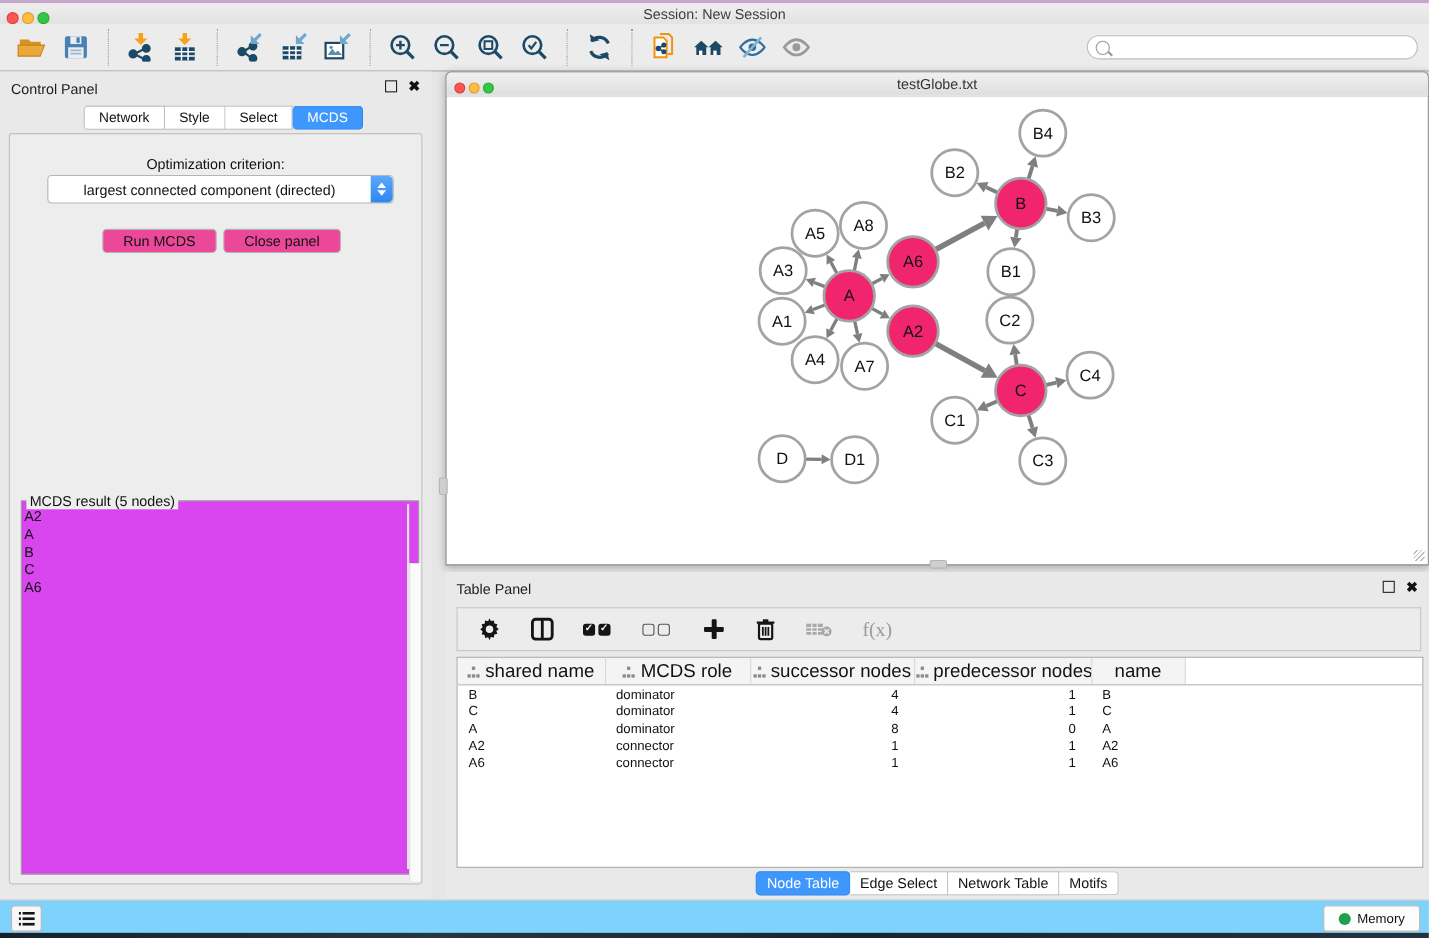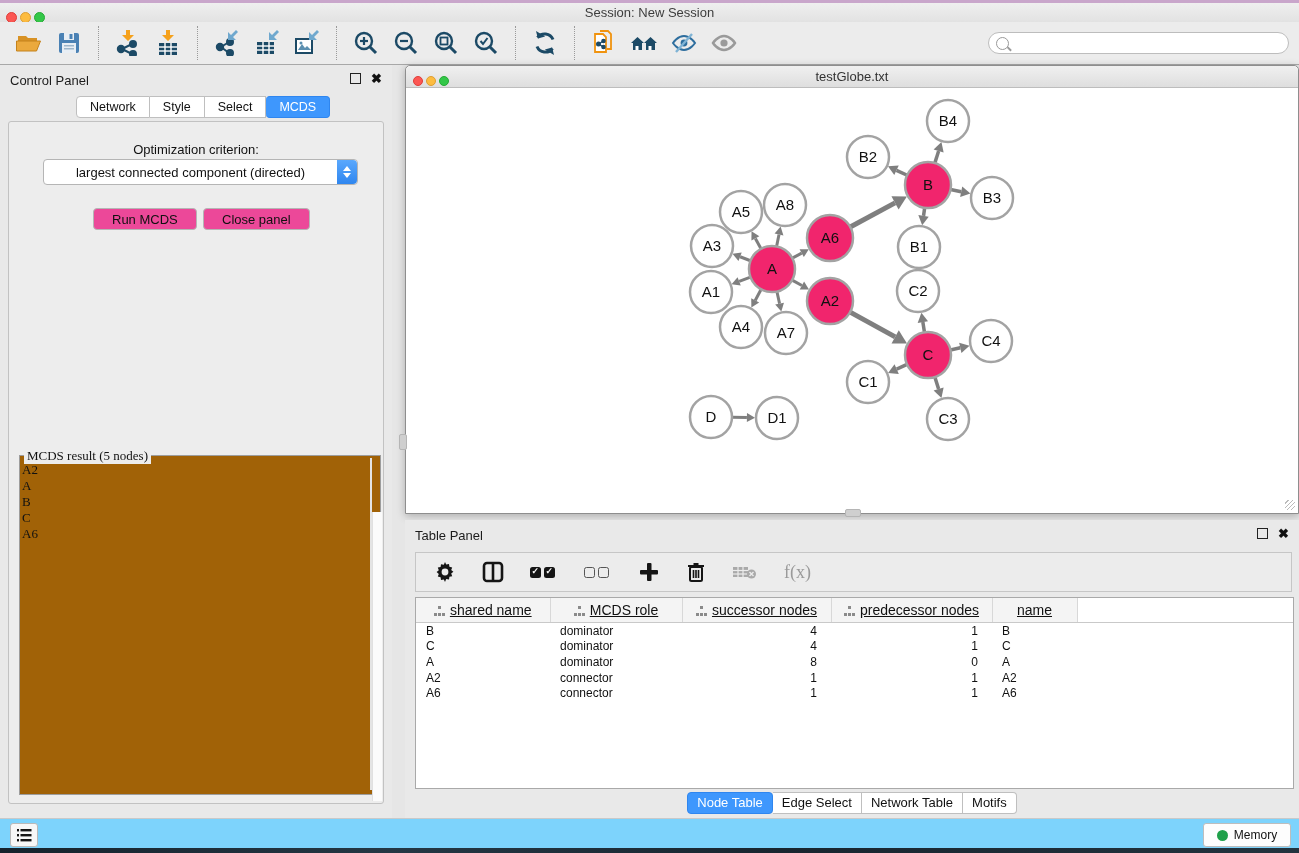--- a/index.html
+++ b/index.html
@@ -53,21 +53,21 @@
   #dd-stepper{width:20px;height:24px;background:linear-gradient(#5aa8fd,#2f86ef);border-radius:0 4px 4px 0;
               display:flex;flex-direction:column;align-items:center;justify-content:center;gap:2px;}
   .dd-arrow{width:0;height:0;border-left:4px solid transparent;border-right:4px solid transparent;}
   .dd-up{border-bottom:5px solid #fff;}
   .dd-down{border-top:5px solid #fff;}
   .cp-btn{height:22px;background:#ec4899;border:1px solid #b5b5b5;border-radius:4px;font-size:13px;color:#111;
           font-family:"Liberation Sans",sans-serif;padding:0 18px;position:absolute;top:86px;}
   #btn-run{left:84px;}
   #btn-close{left:194px;}
 
-  #mcds-fieldset{left:10px;top:333px;width:360px;height:338px;border:1px solid #9d9d9d;background:#a16207;font-family:Liberation Serif, serif;}
+  #mcds-fieldset{left:10px;top:333px;width:360px;height:338px;border:1px solid #9d9d9d;background:#d946ef;}
   #mcds-legend{position:absolute;top:-8px;left:4px;background:#ededed;padding:0 3px;font-size:13px;color:#111;}
   #mcds-list{position:absolute;left:2px;top:6px;font-size:13px;color:#111;line-height:16px;}
   #mcds-scroll{position:absolute;right:8px;top:2px;width:2px;height:332px;background:#e4e4e4;}
 
   
   #net-window{left:405px;top:65px;width:894px;height:449px;background:#fff;border:1px solid #8e8e8e;
               box-sizing:border-box;border-radius:5px 5px 0 0;box-shadow:0 2px 8px rgba(0,0,0,.25);}
   #net-titlebar{position:absolute;left:0;top:0;width:100%;height:22px;background:linear-gradient(#f0f0f0,#dedede);
                 border-bottom:1px solid #bdbdbd;border-radius:5px 5px 0 0;box-sizing:border-box;}
   #net-lights{position:absolute;left:7px;top:6px;}
@@ -86,21 +86,21 @@
   .tp-ico{display:flex;align-items:center;justify-content:center;height:26px;}
   .cbx{width:11px;height:11px;border-radius:2.5px;display:inline-block;position:relative;margin-right:3px;}
   .cbx.on{background:#151515;}
   .cbx.on::after{content:"✓";color:#fff;font-size:9px;position:absolute;left:1.5px;top:-0.5px;font-weight:bold;}
   .cbx.off{border:1.5px solid #555;box-sizing:border-box;}
   #fx-label{font-family:"Liberation Serif",serif;font-size:18px;color:#9a9a9a;}
 
   #tp-table{left:10px;top:77px;width:877px;height:190px;background:#fff;border:1px solid #a9a9a9;overflow:hidden;}
   table{border-collapse:collapse;table-layout:fixed;width:100%;}
   th{height:22px;background:#f4f4f4;border-bottom:1px solid #c9c9c9;border-right:1px solid #d8d8d8;
-     font-size:14px;font-weight:normal;color:#111;text-align:center;overflow:hidden;white-space:nowrap;text-decoration:underline;}
+     font-size:17px;font-weight:normal;color:#111;text-align:center;overflow:hidden;white-space:nowrap;}
   th.filler{background:#fff;border:none;border-bottom:1px solid #c9c9c9;}
   td{height:15.6px;font-size:12px;color:#111;padding:0 10px;white-space:nowrap;overflow:hidden;}
   td.num{text-align:right;padding-right:14px;}
   .col-icon{position:relative;width:11px;height:10px;display:inline-block;margin-right:5px;top:1px;}
   .col-icon::before{content:"";position:absolute;left:4px;top:0;width:3px;height:3px;background:#8a8a8a;}
   .col-icon::after{content:"";position:absolute;left:0;bottom:0;width:3px;height:3px;background:#8a8a8a;box-shadow:4px 0 #8a8a8a,8px 0 #8a8a8a;}
 
   #tp-tabs{position:absolute;left:0;right:0;top:272px;display:flex;justify-content:center;}
   .tp-tab{height:20px;line-height:20px;padding:0 9px;font-size:13px;background:#fff;border:1px solid #bfbfbf;
           border-left:none;color:#111;}

